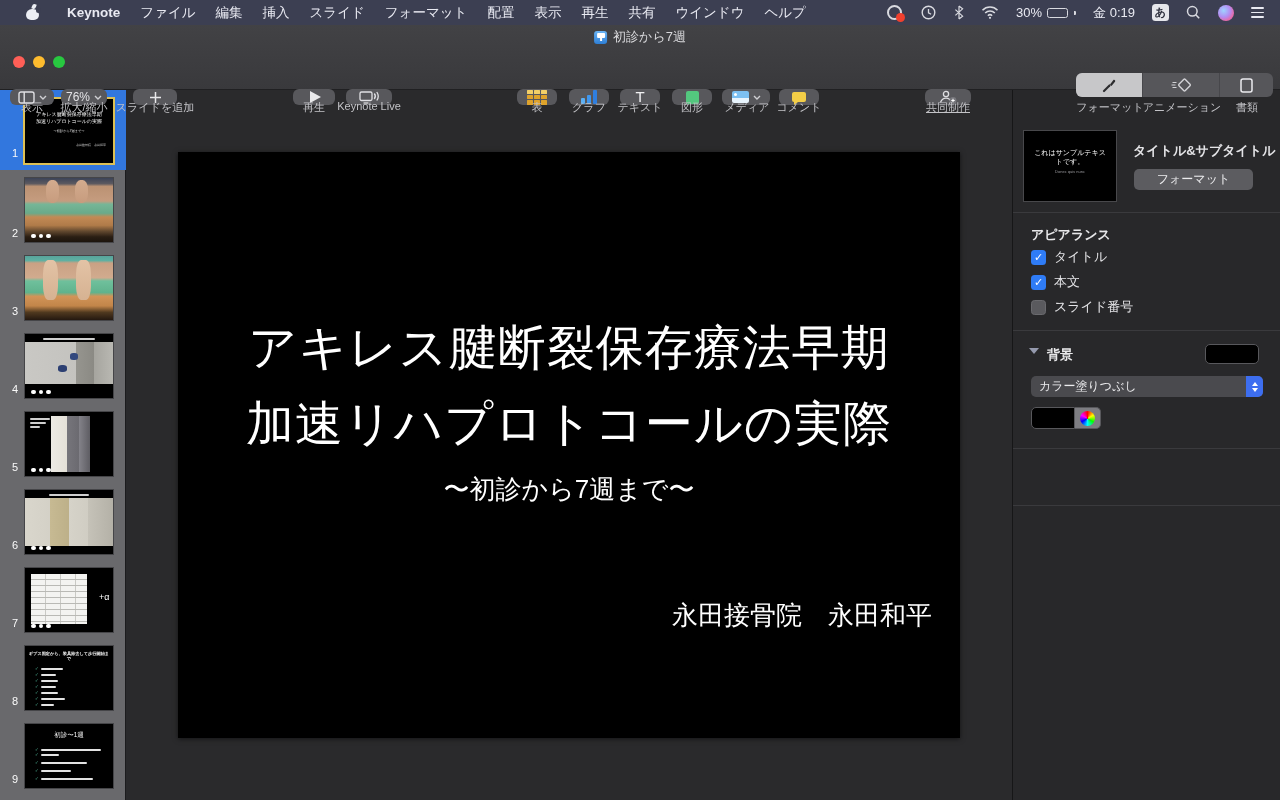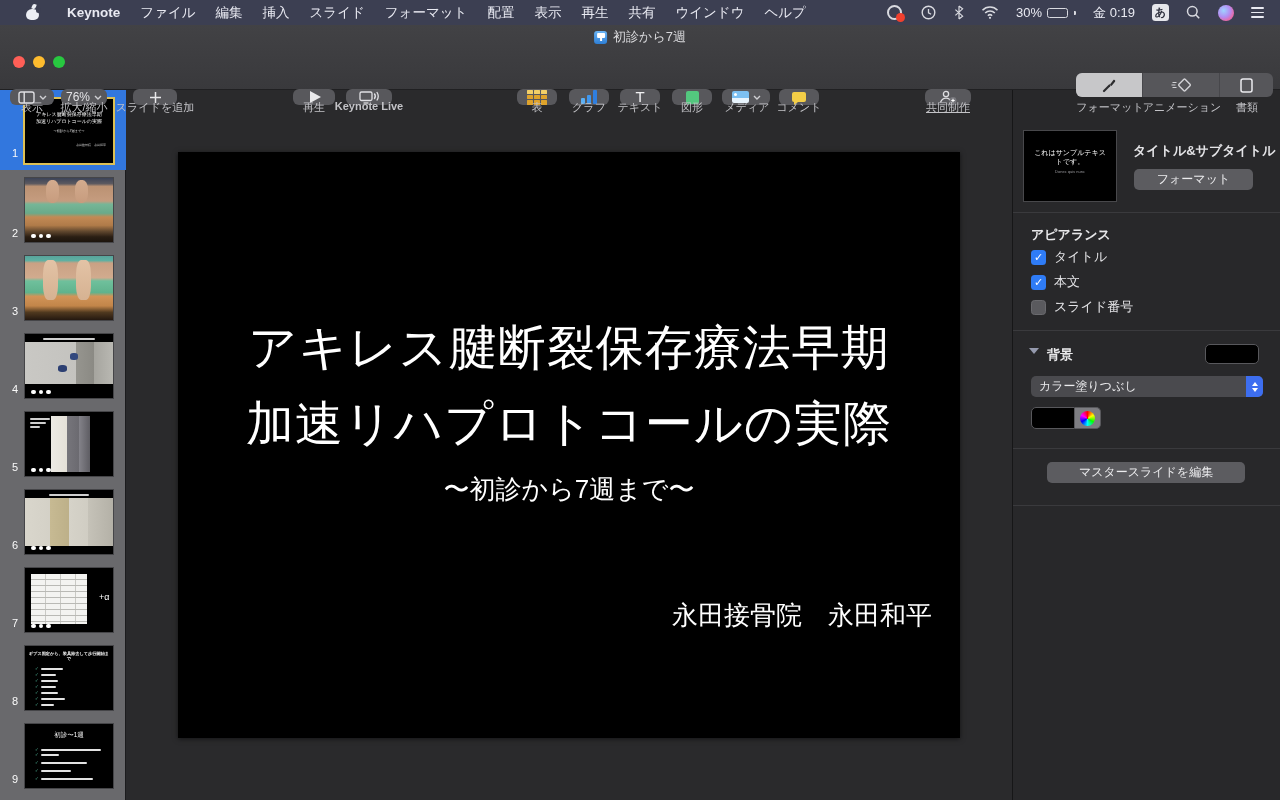--- a/index.html
+++ b/index.html
@@ -282,21 +282,21 @@
   <div class="tlabel" style="left:314px;">再生</div>
 
   <div class="tbtn" style="left:346px;width:46px;">
     <svg width="21" height="14" viewBox="0 0 21 14">
       <rect x="1" y="2" width="12" height="8.5" rx="1.5" fill="none" stroke="#e0e0e4" stroke-width="1.3"></rect>
       <path d="M4.5 13h5" stroke="#e0e0e4" stroke-width="1.3"></path>
       <path d="M15.3 3.5a4.5 4.5 0 0 1 0 5.5" fill="none" stroke="#e0e0e4" stroke-width="1.3"></path>
       <path d="M17.8 2a7.5 7.5 0 0 1 0 8.5" fill="none" stroke="#e0e0e4" stroke-width="1.3"></path>
     </svg>
   </div>
-  <div class="tlabel" style="left:369px;font-weight:bold;">Keynote Live</div>
+  <div class="tlabel" style="left:369px;">Keynote Live</div>
 
   <div class="tbtn" style="left:517px;width:40px;">
     <span class="tbl-icon">
         <i class="h"></i>
         <i class="h"></i>
         <i class="h"></i>
         <i></i>
         <i></i>
         <i></i>
         <i></i>
@@ -543,16 +543,15 @@
 
   <div class="colorwell">
     <span class="cw-black"></span>
     <span class="cw-wheel">
         <i></i>
       </span>
   </div>
 
   <div class="divider" style="top:358px;"></div>
 
-  <div class="ibtn" style="left:34px;top:372px;width:198px;height:21px;">マスタースライドを編集</div>
 
   <div class="divider" style="top:415px;"></div>
 </div>
 
 </body></html>

